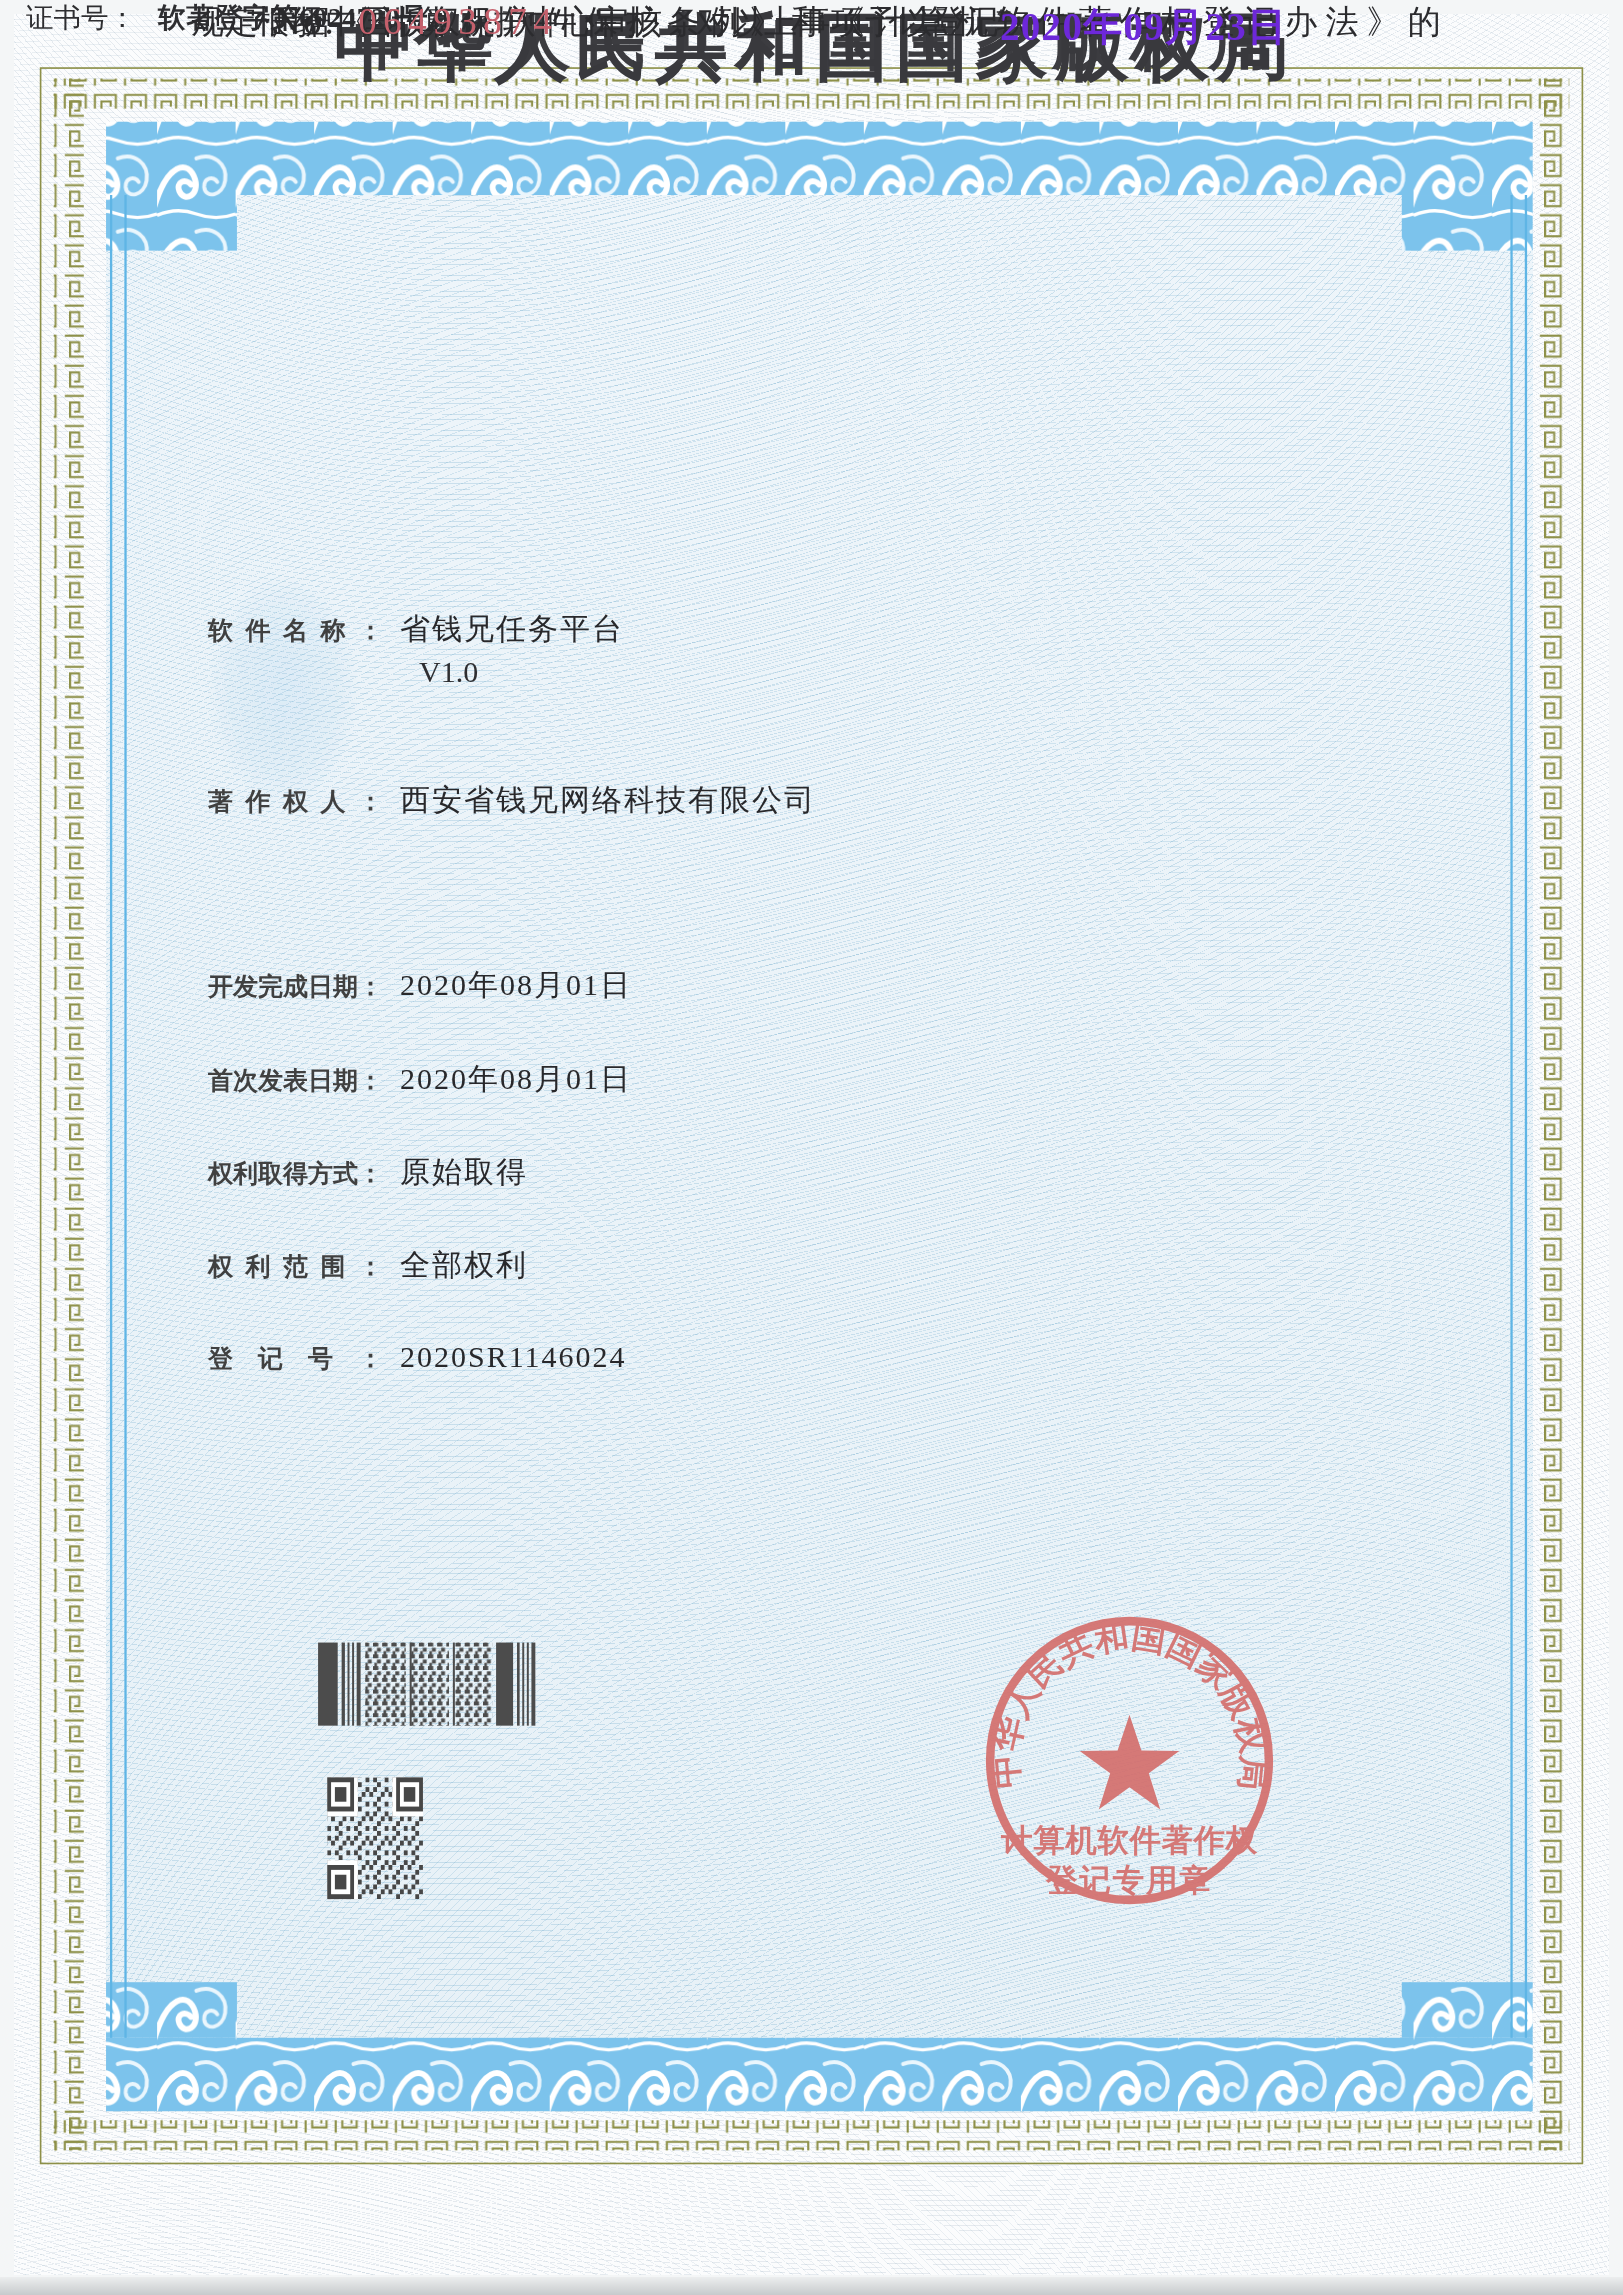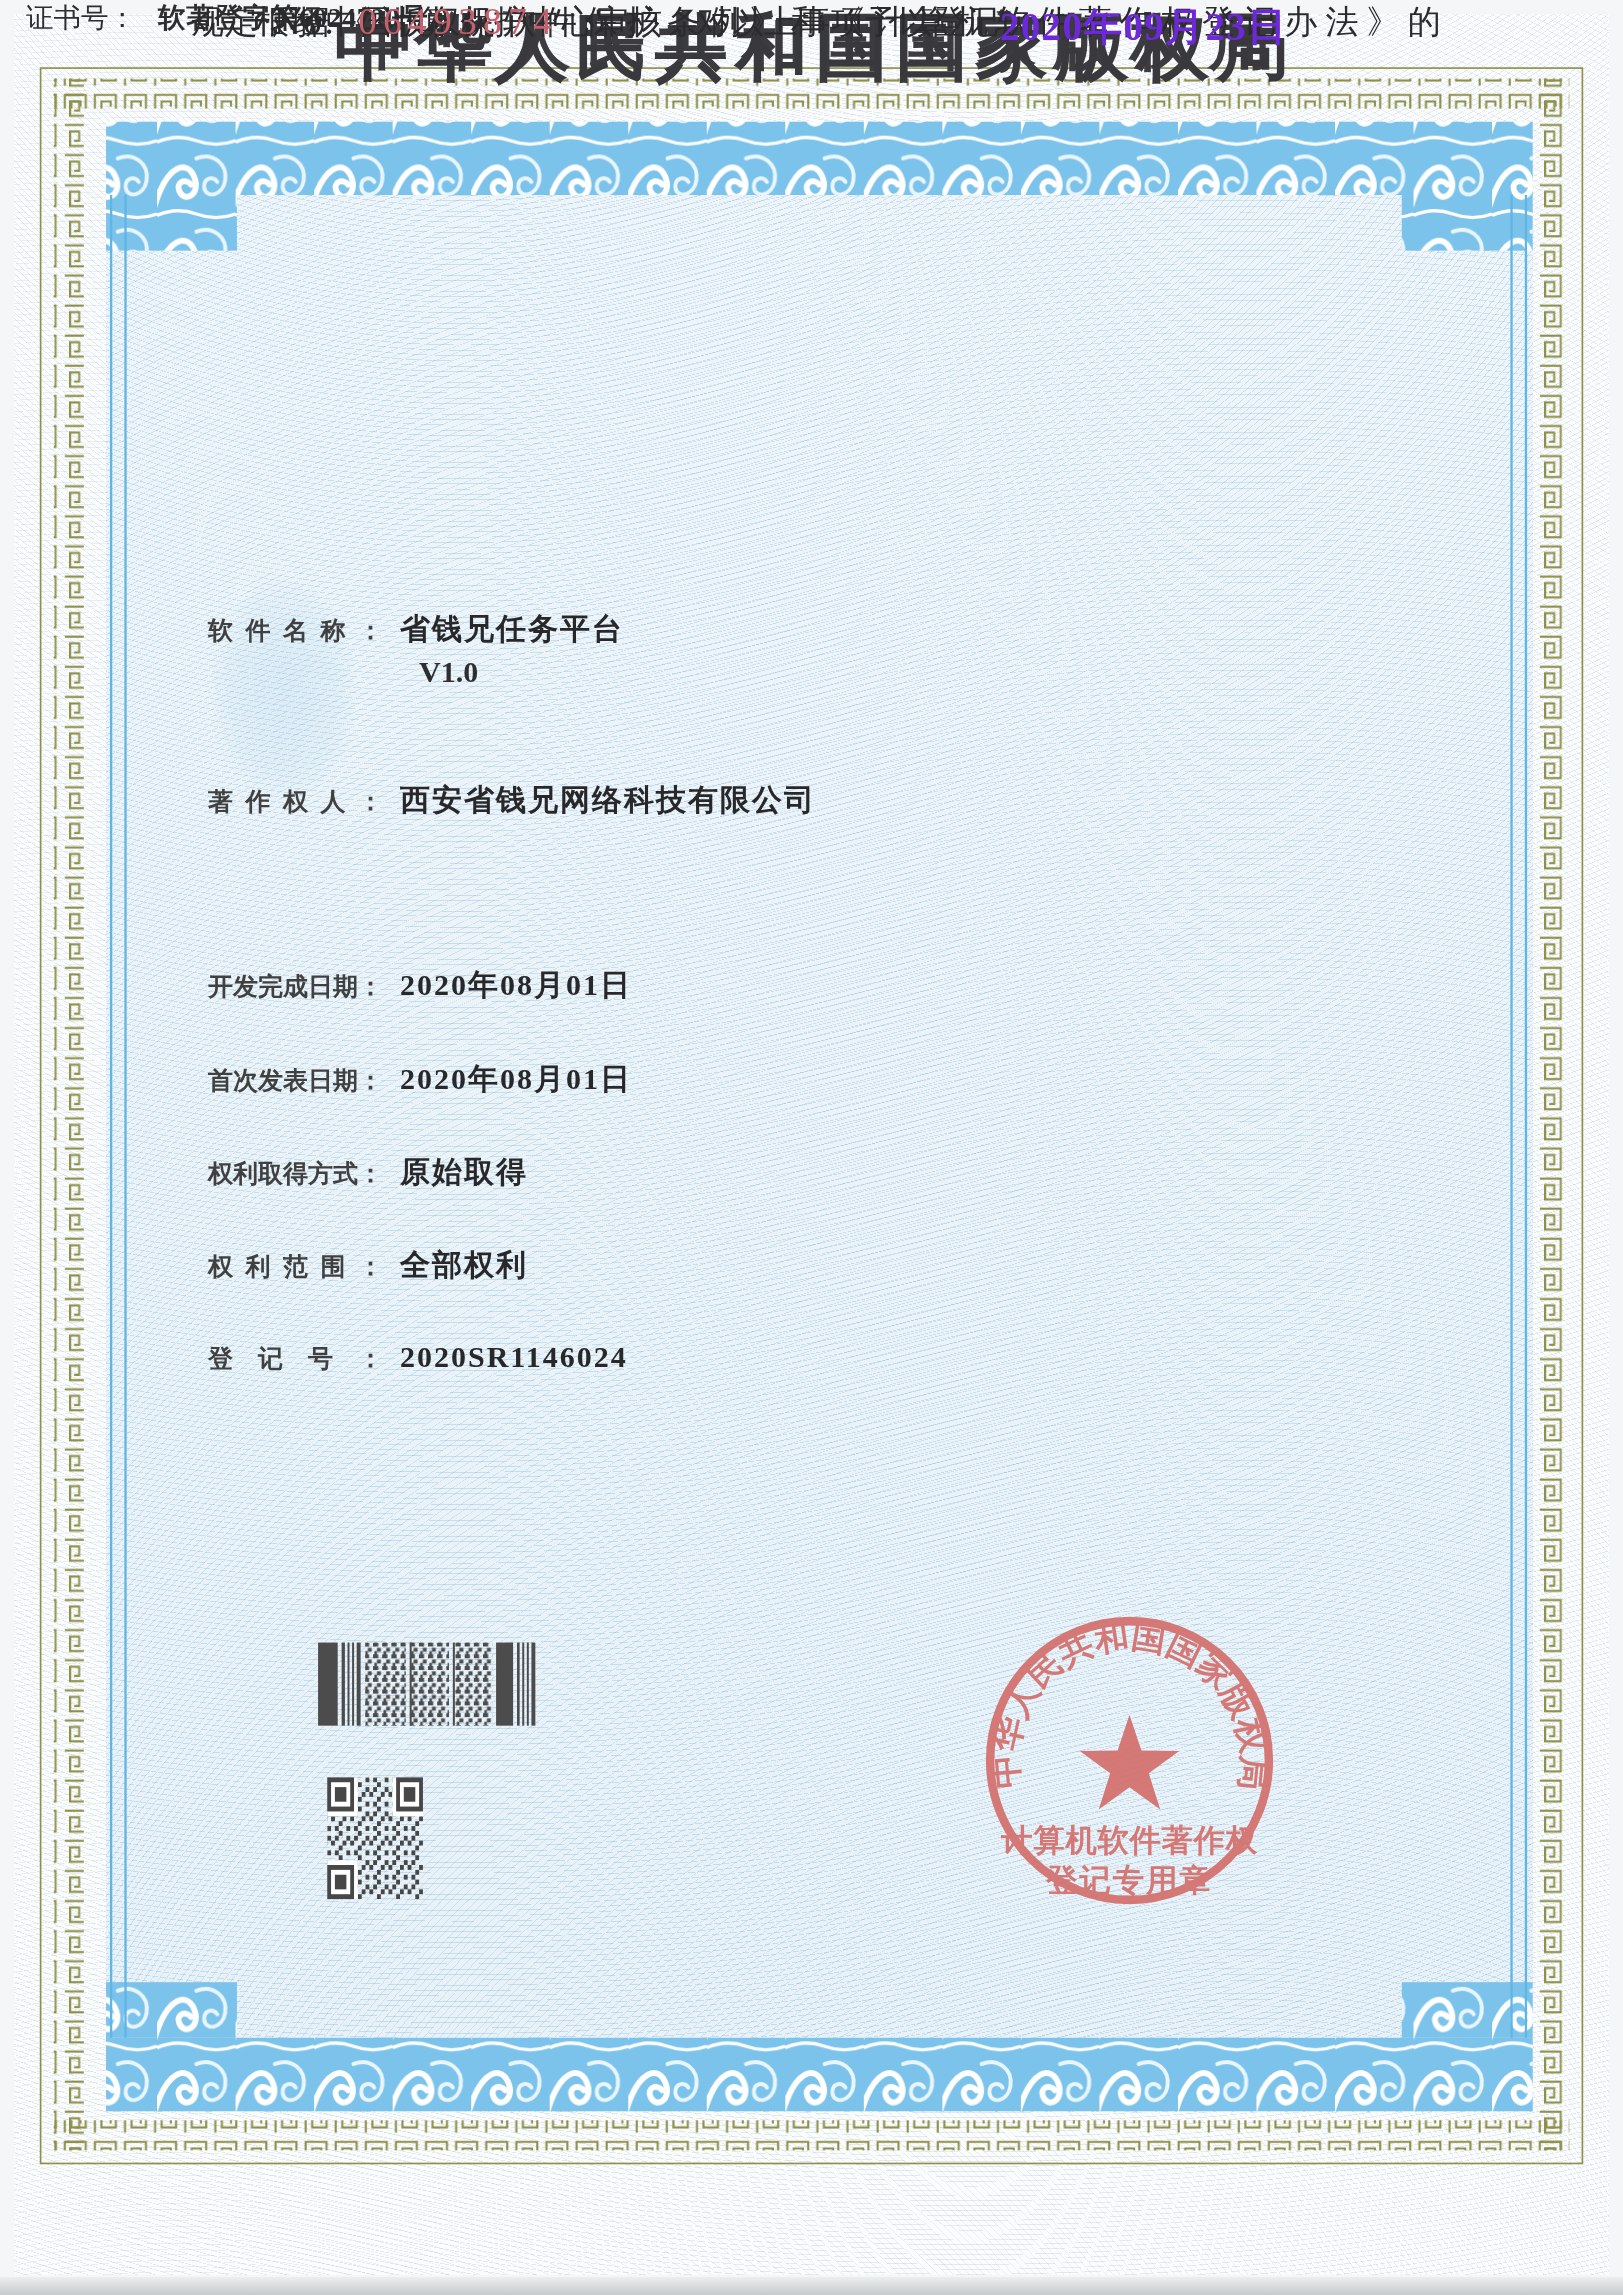--- a/index.html
+++ b/index.html
@@ -31,23 +31,23 @@
   .title1{left:0; right:0; top:468; text-align:center; font-size:62px; font-weight:700;
     letter-spacing:15.7px; padding-left:15.7px; color:#3c3c40;}
   .title2{left:0; right:0; top:648; text-align:center; font-size:73px; font-weight:800;
     letter-spacing:7.2px; padding-left:7.2px; color:#39393d;}
   .certline{left:1505; top:808; font-size:27.5px;}
   .certline .clabel{font-weight:400;padding-left:26px;}
   .certline .cvalue{font-family:"Liberation Serif",serif; font-weight:600; margin-left:22px; letter-spacing:0.7px;}
   .frow{left:208px; font-size:30px;}
   .flabel{display:inline-block; width:175px; font-size:25px; font-weight:700;
     text-align:justify; text-align-last:justify; vertical-align:baseline; color:#404040;}
-  .fvalue{margin-left:17px; font-family:"Liberation Serif",serif; font-weight:700;
+  .fvalue{margin-left:17px; font-family:"Liberation Serif",serif; font-weight:400;
     font-size:30px; letter-spacing:2px; color:#28282b;}
-  .v2{left:419px; font-family:"Liberation Serif",serif; font-weight:700; font-size:30px;}
+  .v2{left:419px; font-family:"Liberation Serif",serif; font-weight:400; font-size:30px;}
   .para{font-size:33px; color:#2b2b2e; z-index:3; position:absolute;}
   .para1{left:191px; top:2208; width:1251px; white-space:normal;
     text-align:justify; text-align-last:justify; text-indent:65px; letter-spacing:1.3px;}
   .para2{left:191px; top:2354; letter-spacing:0.7px;}
   .noline{left:274px; top:2982; font-size:37px; font-family:"Liberation Serif",serif;}
   .no-label{color:#2a2a2c; letter-spacing:2.6px;}
   .no-value{color:#c5606c; margin-left:22px; letter-spacing:6.5px; font-weight:400;}
   .dateline{left:1000px; top:2984; font-size:39px; font-weight:600; letter-spacing:1.3px;
     font-family:"Liberation Serif",serif; color:#6d28d9;}
   .watermark{position:absolute; left:208px; top:576px; width:151px; height:229px; z-index:1;

